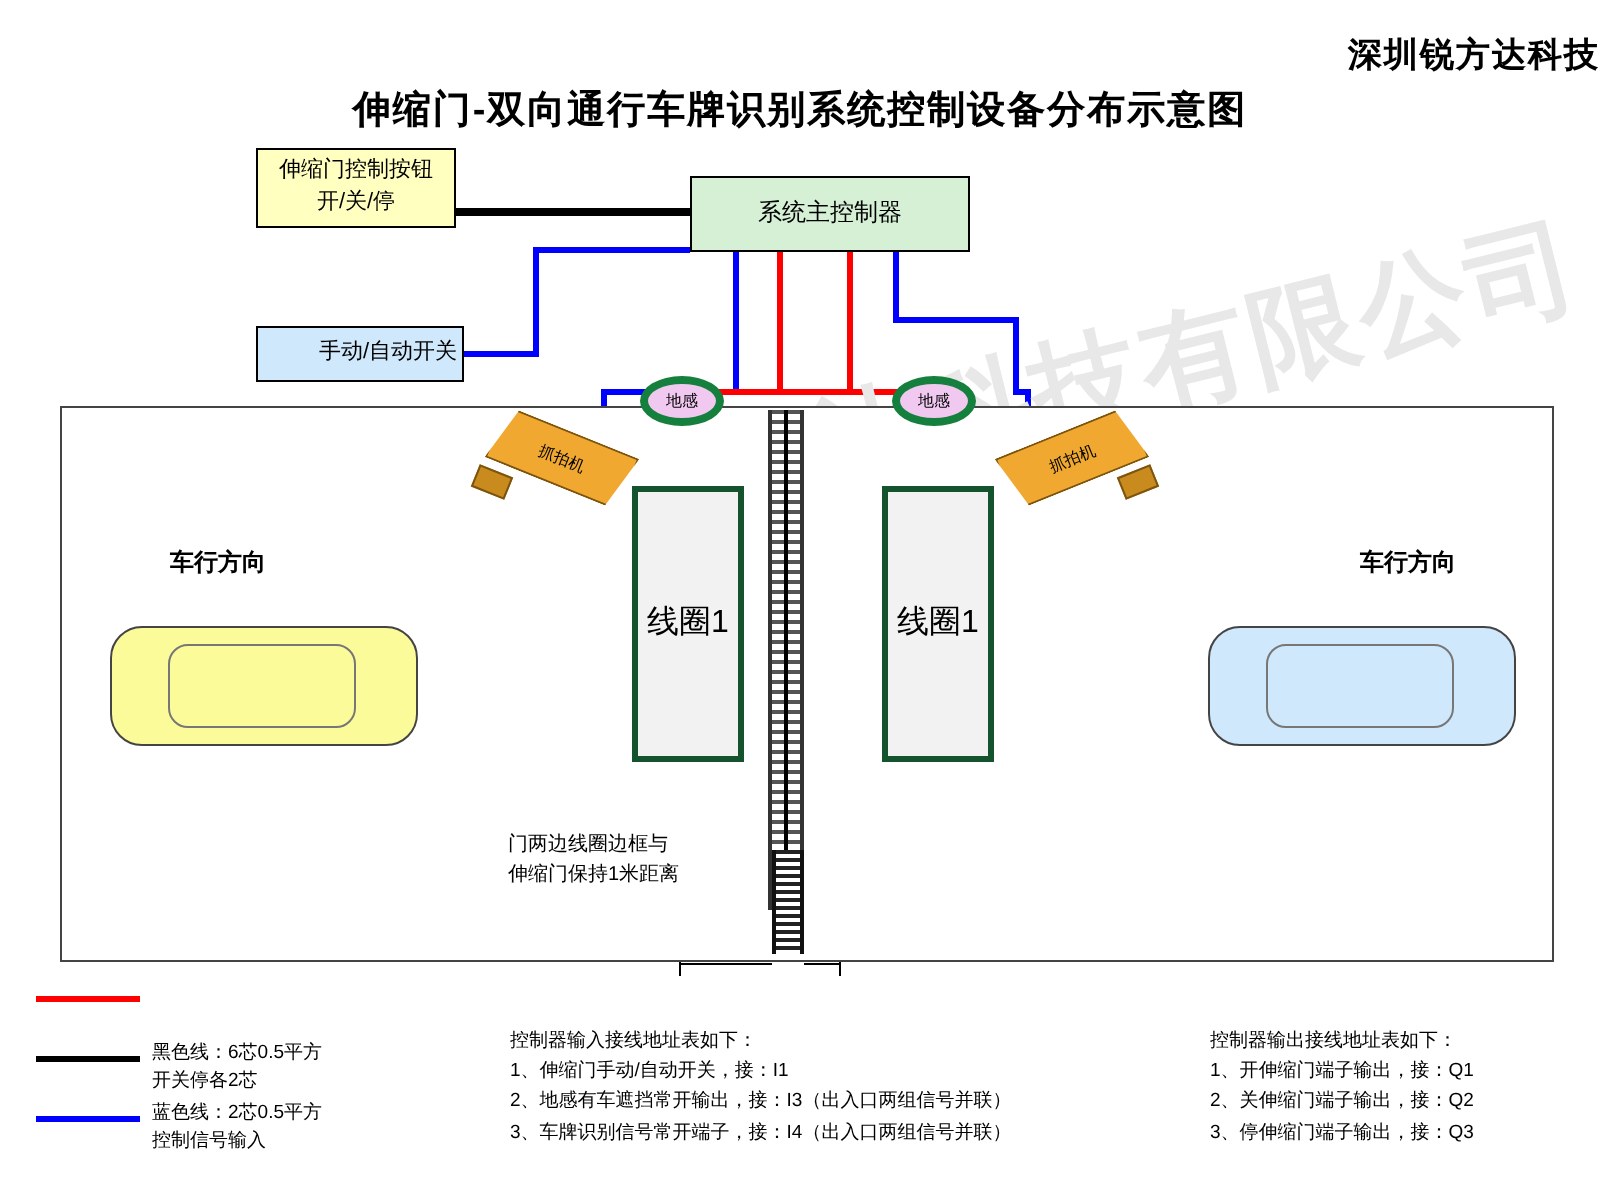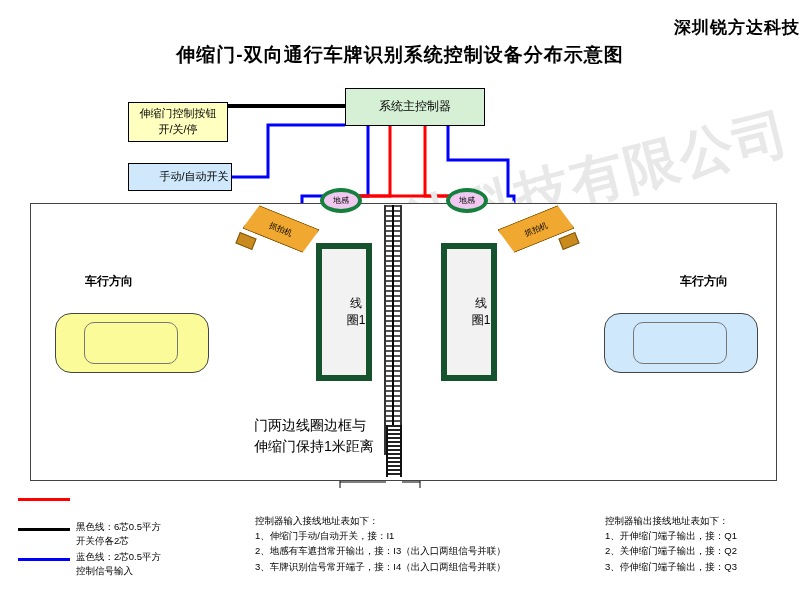--- a/index.html
+++ b/index.html
@@ -33,21 +33,21 @@
   
   .box{
     border:1px solid #000;
     display:flex;align-items:center;justify-content:center;
     text-align:center;
     font-size:11px;
     line-height:1.45;
     box-sizing:border-box;
   }
   #box-ctrl-button{
-    left:128px;top:102px;width:100px;height:40px;
+    left:128px;top:74px;width:100px;height:40px;
     background:#ffffbf;
   }
   #box-manual-switch{
     left:128px;top:163px;width:104px;height:28px;
     background:#cfe8fb;
     padding-left:28px;
   }
   #box-main-controller{
     left:345px;top:88px;width:140px;height:38px;
     background:#d6f0d6;
@@ -74,24 +74,23 @@
       repeating-linear-gradient(to bottom,#222 0 2px, #ffffff 2px 4px);
     border-left:2px solid #111;border-right:2px solid #111;
     box-sizing:border-box;
   }
   
   #gate-center-line{
     left:392px;top:205px;width:2px;height:272px;background:#000;
   }
   
   .coil{
-    background:#f2f2f2;border:6px solid #14532d;
-    font-size:12px;
+    background:#f2f2f2;border:3px solid #14532d;
+    font-size:16px;
     writing-mode:horizontal-tb;
-    padding-left:24px;
   }
   #coil-left{left:316px;top:243px;width:56px;height:138px;}
   #coil-right{left:441px;top:243px;width:56px;height:138px;}
   
   .ground-sensor{
     width:34px;height:17px;border-radius:50%;
     background:#f0c8f0;border:4px solid #15803d;
     font-size:8px;color:#000;
     display:flex;align-items:center;justify-content:center;
   }
@@ -139,21 +138,21 @@
   #car-right-win{
     left:633px;top:322px;width:92px;height:40px;
     border:1px solid #777;border-radius:10px;background:#cfe8fb;
   }
   
   .dir-label{font-size:12px;font-weight:bold;}
   #dir-left-label{left:85px;top:273px;}
   #dir-right-label{left:680px;top:273px;}
   
   #note-distance{
-    left:254px;top:415px;width:140px;font-size:14px;line-height:1.5;
+    left:254px;top:415px;width:140px;font-size:10px;line-height:1.5;
     text-align:left;
   }
   
   #legend{left:18px;top:490px;width:230px;font-size:9.5px;}
   .legend-row{position:relative;height:30px;}
   .legend-line{position:absolute;left:0;top:8px;width:52px;height:3px;}
   .legend-text{position:absolute;left:58px;top:0;line-height:1.45;}
   
   #input-table{
     left:255px;top:513px;width:330px;font-size:9.5px;line-height:1.6;

